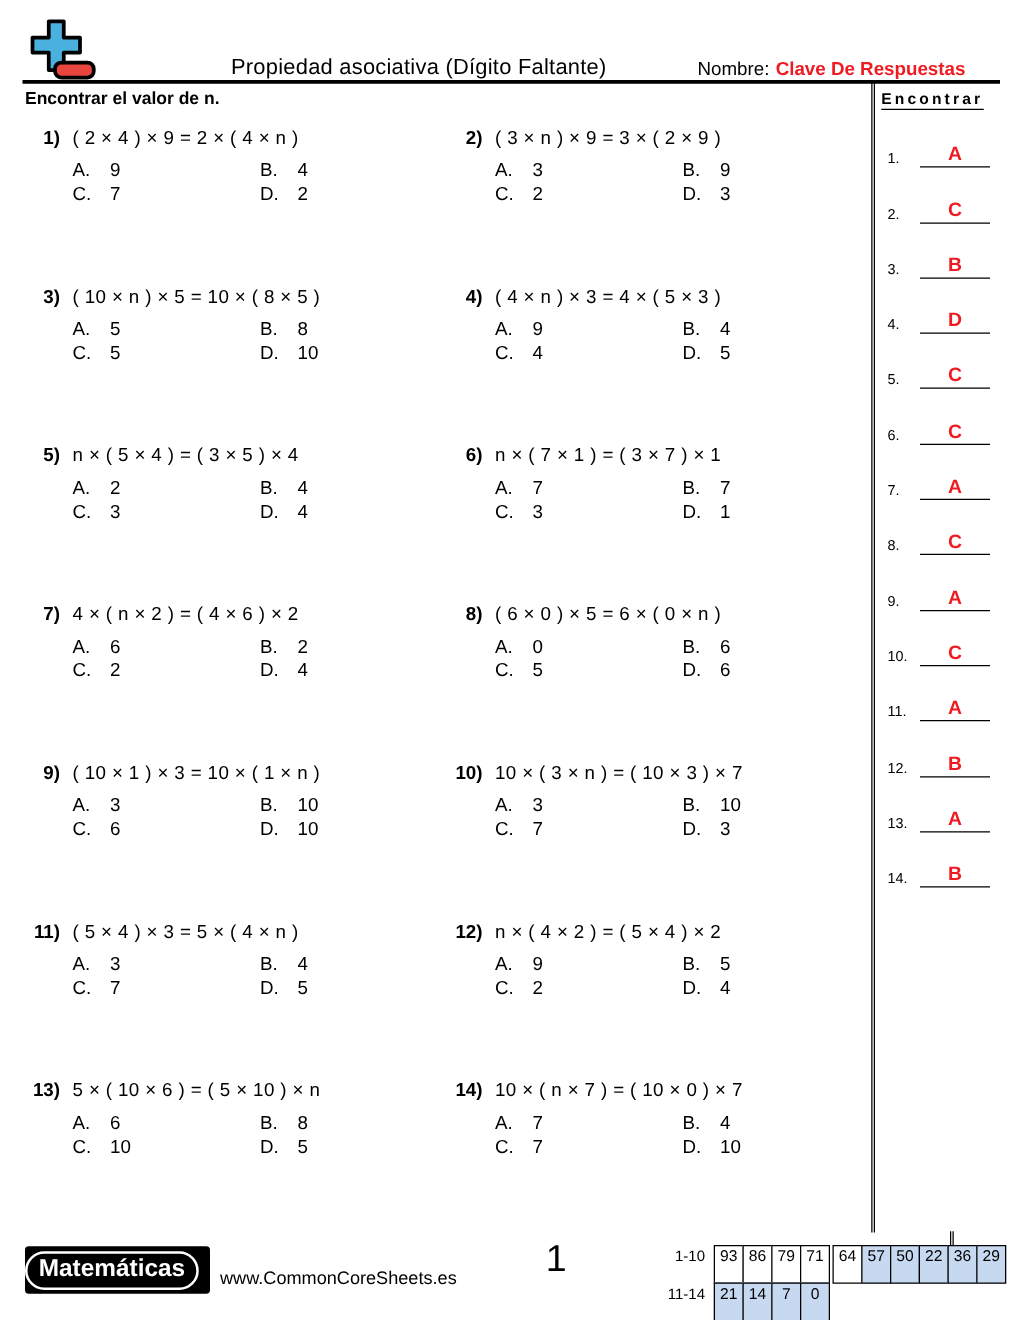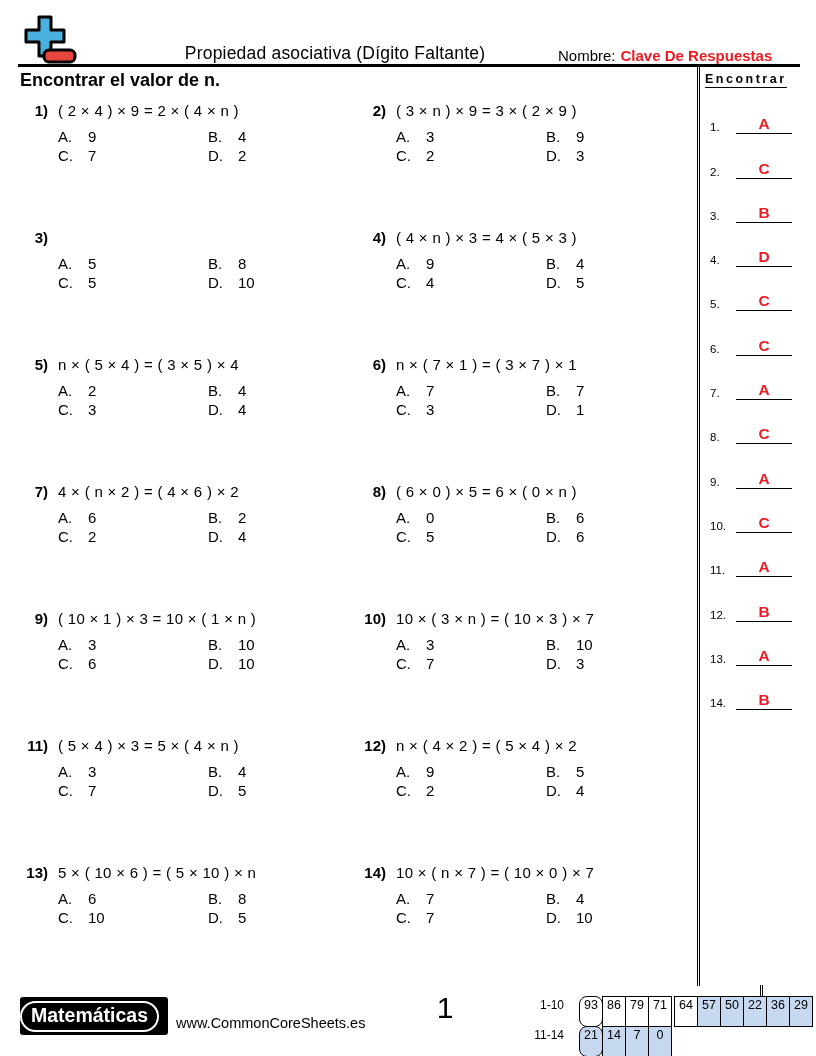--- a/index.html
+++ b/index.html
@@ -10,21 +10,21 @@
   }
   
   .logo { position:absolute; left:22px; top:15px; }
   .title {
     position:absolute; left:140px; top:43px; width:390px; text-align:center;
     font-size:17.5px; letter-spacing:0.2px;
   }
   .name-row { position:absolute; left:558px; top:47px; font-size:15px; white-space:nowrap; }
   .name-row .val { color:var(--red); font-weight:bold; margin-left:5px; }
   .header-rule { position:absolute; left:18px; top:64px; width:782px; height:3px; background:#000; }
-  .instruction { position:absolute; left:20px; top:70px; font-weight:bold; font-size:18px; }
+  .instruction { position:absolute; left:20px; top:70px; font-weight:bold; font-size:14px; }
 
   
   .problems {
     position:absolute; left:20px; top:97px; width:672px;
     display:grid; grid-template-columns:338px 334px; grid-auto-rows:127px;
   }
   .prob { padding-top:5px; }
   .eq-row { display:flex; font-size:15px; line-height:18px; }
   .pnum { width:28px; text-align:right; font-weight:bold; margin-right:10px; flex:none; }
   .peq { letter-spacing:0.3px; white-space:nowrap; }
@@ -65,21 +65,21 @@
   .vline-seg { position:absolute; left:760px; top:985px; height:13px; width:0; border-left:3px double #000; }
 
   .score { position:absolute; left:530px; top:996px; }
   .score-row { display:flex; height:31px; }
   .score-row.r2 { margin-top:-1px; }
   .score-label { width:34px; text-align:right; padding-right:3px; font-size:12px; line-height:19px; flex:none; }
   .cell {
     width:24px; border:1px solid #000; margin-left:-1px; text-align:center;
     font-size:12.5px; line-height:17px; box-sizing:border-box; background:#fff; flex:none;
   }
-  .cell.first { margin-left:12px;border-radius:8px; }
+  .cell.first { margin-left:4px; }
   .cell.gap { margin-left:2px; }
   .cell.hl { background:var(--tblue); }
 </style>
 </head>
 <body>
 
 <div class="logo">
   <svg width="58" height="50" viewBox="0 0 58 50">
     <path d="M17,2 h12 v13 h13 v12 h-13 v14 h-12 v-14 h-13 v-12 h13 z" fill="#4ab0dd" stroke="#000" stroke-width="3" stroke-linejoin="round"></path>
     <rect x="22" y="35" width="31" height="12" rx="5" fill="#e8453e" stroke="#000" stroke-width="3"></rect>
@@ -140,20 +140,21 @@
       <div class="opt">
           <span class="ok">D.</span>
           <span>3</span>
         </div>
     </div>
   </div>
 
   <div class="prob">
     <div class="eq-row">
         <span class="pnum">3)</span>
+        <span class="peq">( 10 × n ) × 5 = 10 × ( 8 × 5 )</span>
       </div>
     <div class="opts">
       <div class="opt">
           <span class="ok">A.</span>
           <span>5</span>
         </div>
       <div class="opt">
           <span class="ok">B.</span>
           <span>8</span>
         </div>

